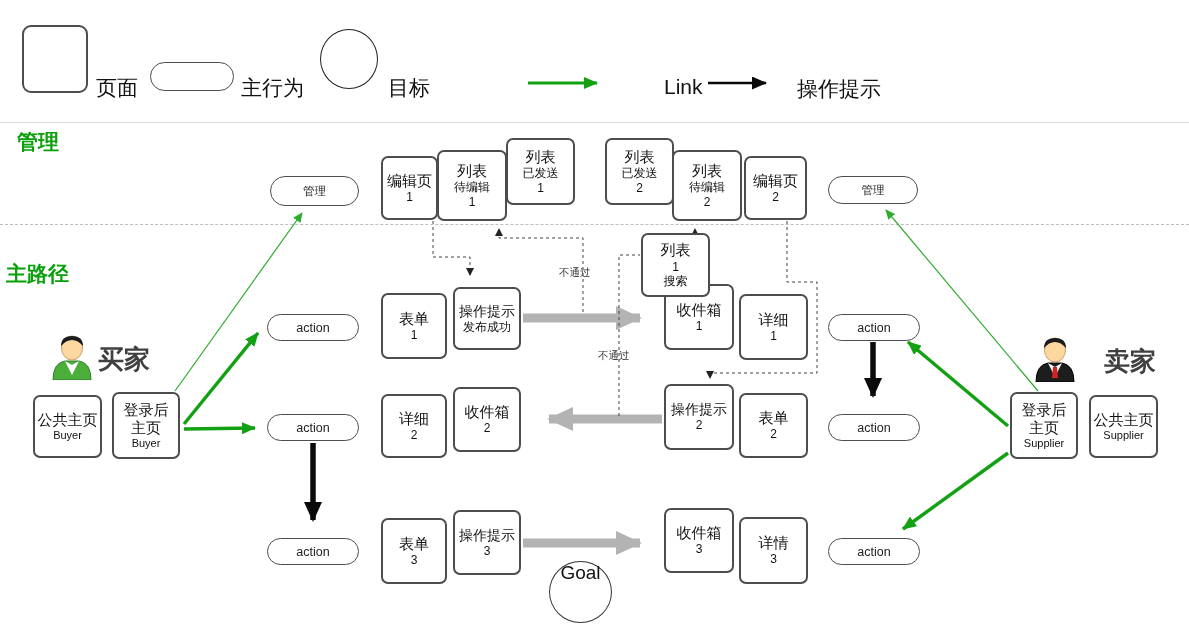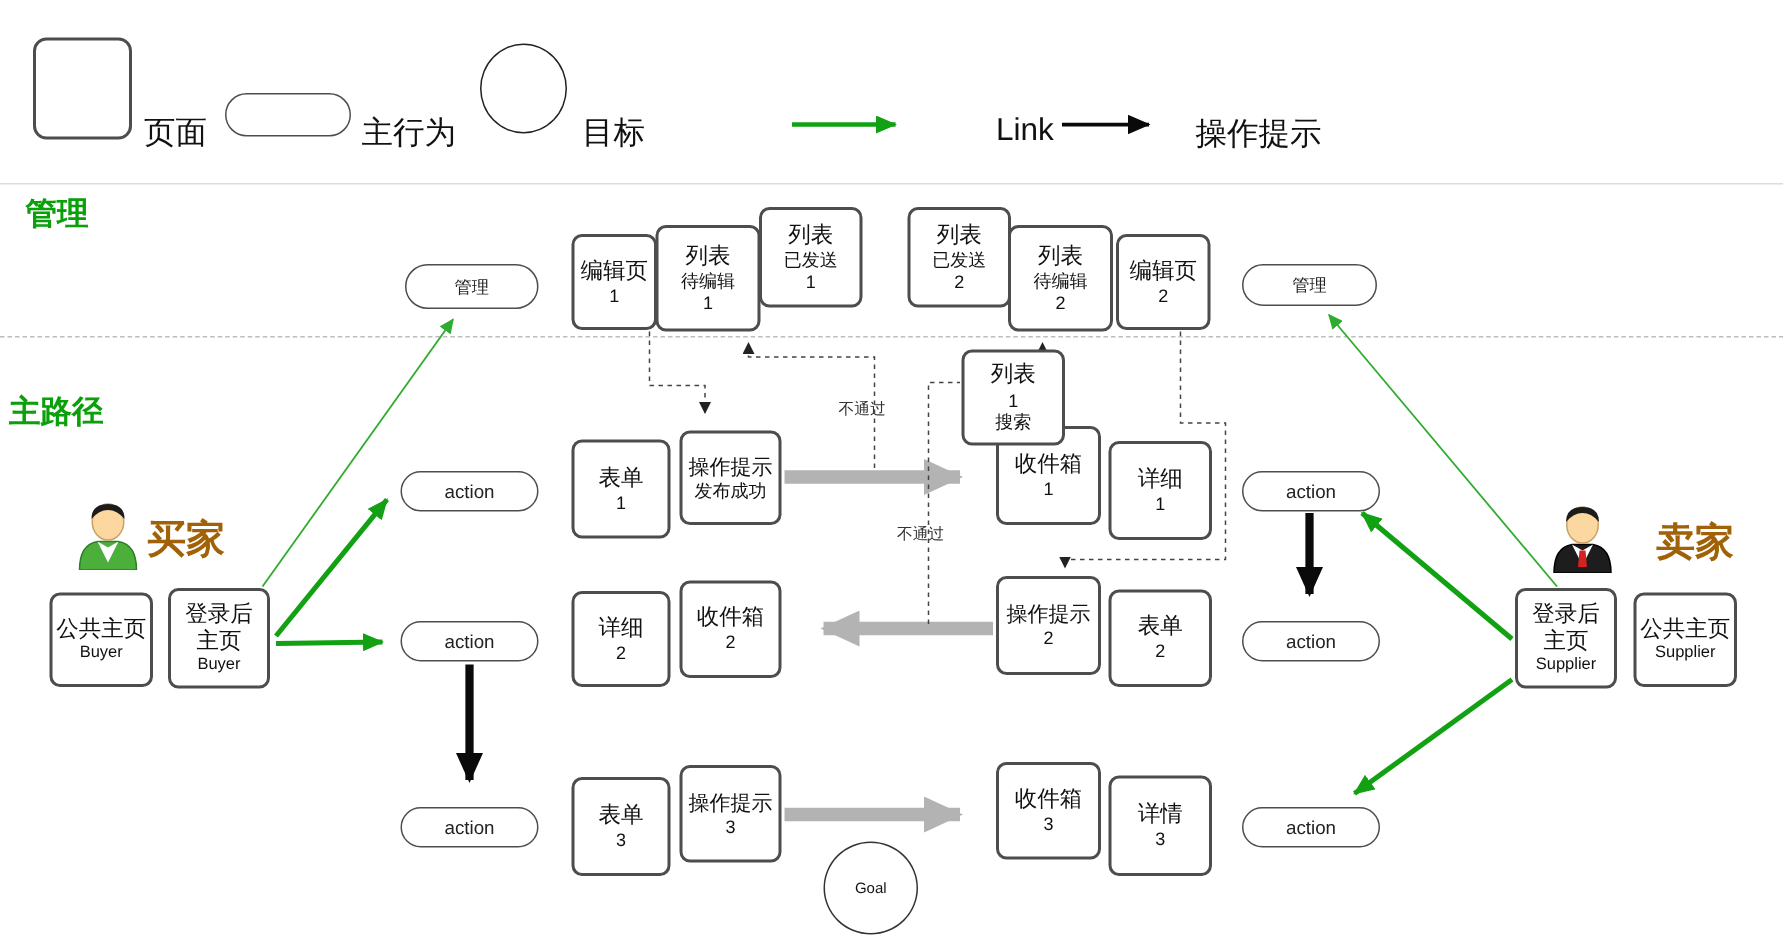--- a/index.html
+++ b/index.html
@@ -8,27 +8,27 @@
   .abs{position:absolute;}
   .box{position:absolute;background:#fff;border:2px solid #4d4d4d;border-radius:7px;
        display:flex;flex-direction:column;align-items:center;justify-content:center;
        text-align:center;line-height:1.22;font-size:15px;color:#111;box-sizing:border-box;}
   .box .sm{font-size:12px;}
   .box .xs{font-size:11px;}
   .pill{position:absolute;background:#fff;border:1.6px solid #4d4d4d;border-radius:15px;
         display:flex;align-items:center;justify-content:center;font-size:12.5px;color:#222;
         box-sizing:border-box;}
   .circle{position:absolute;background:#fff;border:1.6px solid #333;border-radius:50%;
-        display:flex;align-items:center;justify-content:center;font-size:10px;box-sizing:border-box;}
+        display:flex;justify-content:center;font-size:19px;box-sizing:border-box;}
   .seclabel{position:absolute;font-size:21px;font-weight:bold;color:#0aa00a;}
   .legendlabel{position:absolute;font-size:21px;color:#111;}
   .hr-solid{position:absolute;left:0;top:122px;width:1189px;border-top:1px solid #dcdcdc;}
   .hr-dash{position:absolute;left:0;top:224px;width:1189px;border-top:1px dashed #bdbdbd;}
   .fail{position:absolute;font-size:10.5px;color:#333;background:#fff;padding:0 1px;}
-  .actorname{position:absolute;font-size:26px;font-weight:bold;color:#a16207;}
+  .actorname{position:absolute;font-size:26px;font-weight:bold;color:#404040;}
   .overlay{position:absolute;left:0;top:0;pointer-events:none;}
   .lift{z-index:6;}
   .mid{z-index:4;}
   .low{z-index:2;}
   svg.overlay{z-index:5;}
 </style>
 </head>
 <body>
 
 <div class="canvas">

